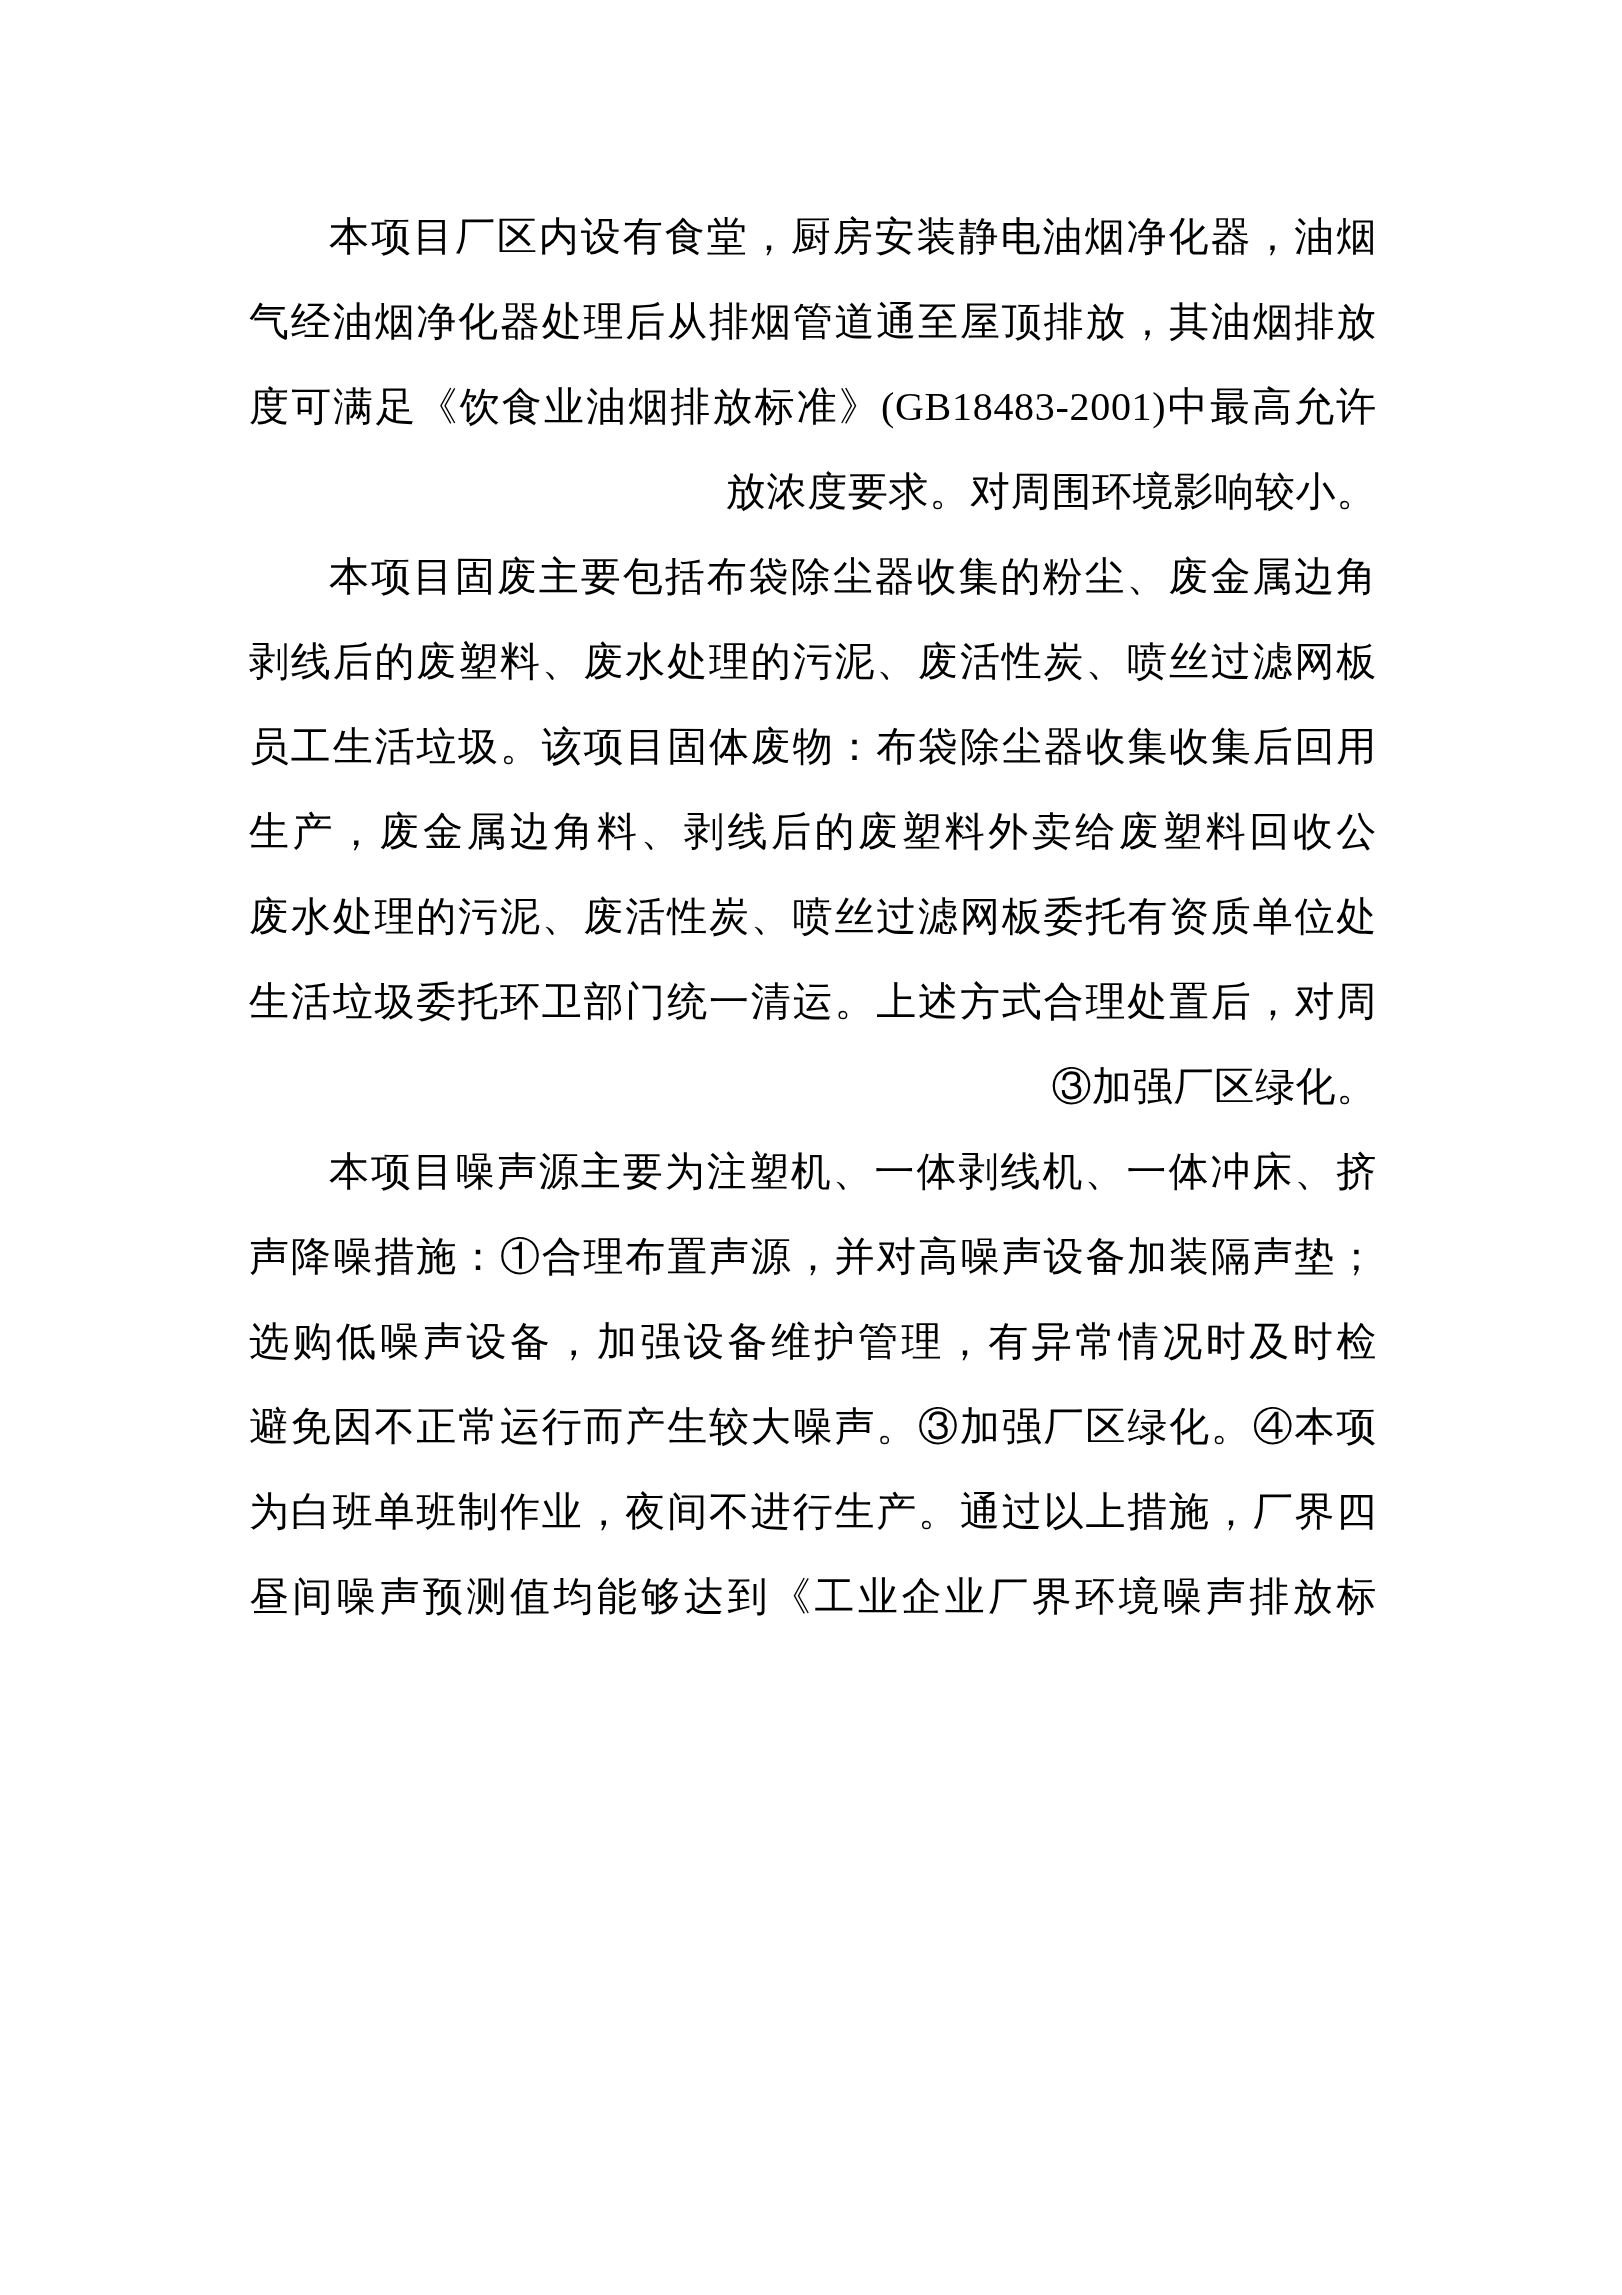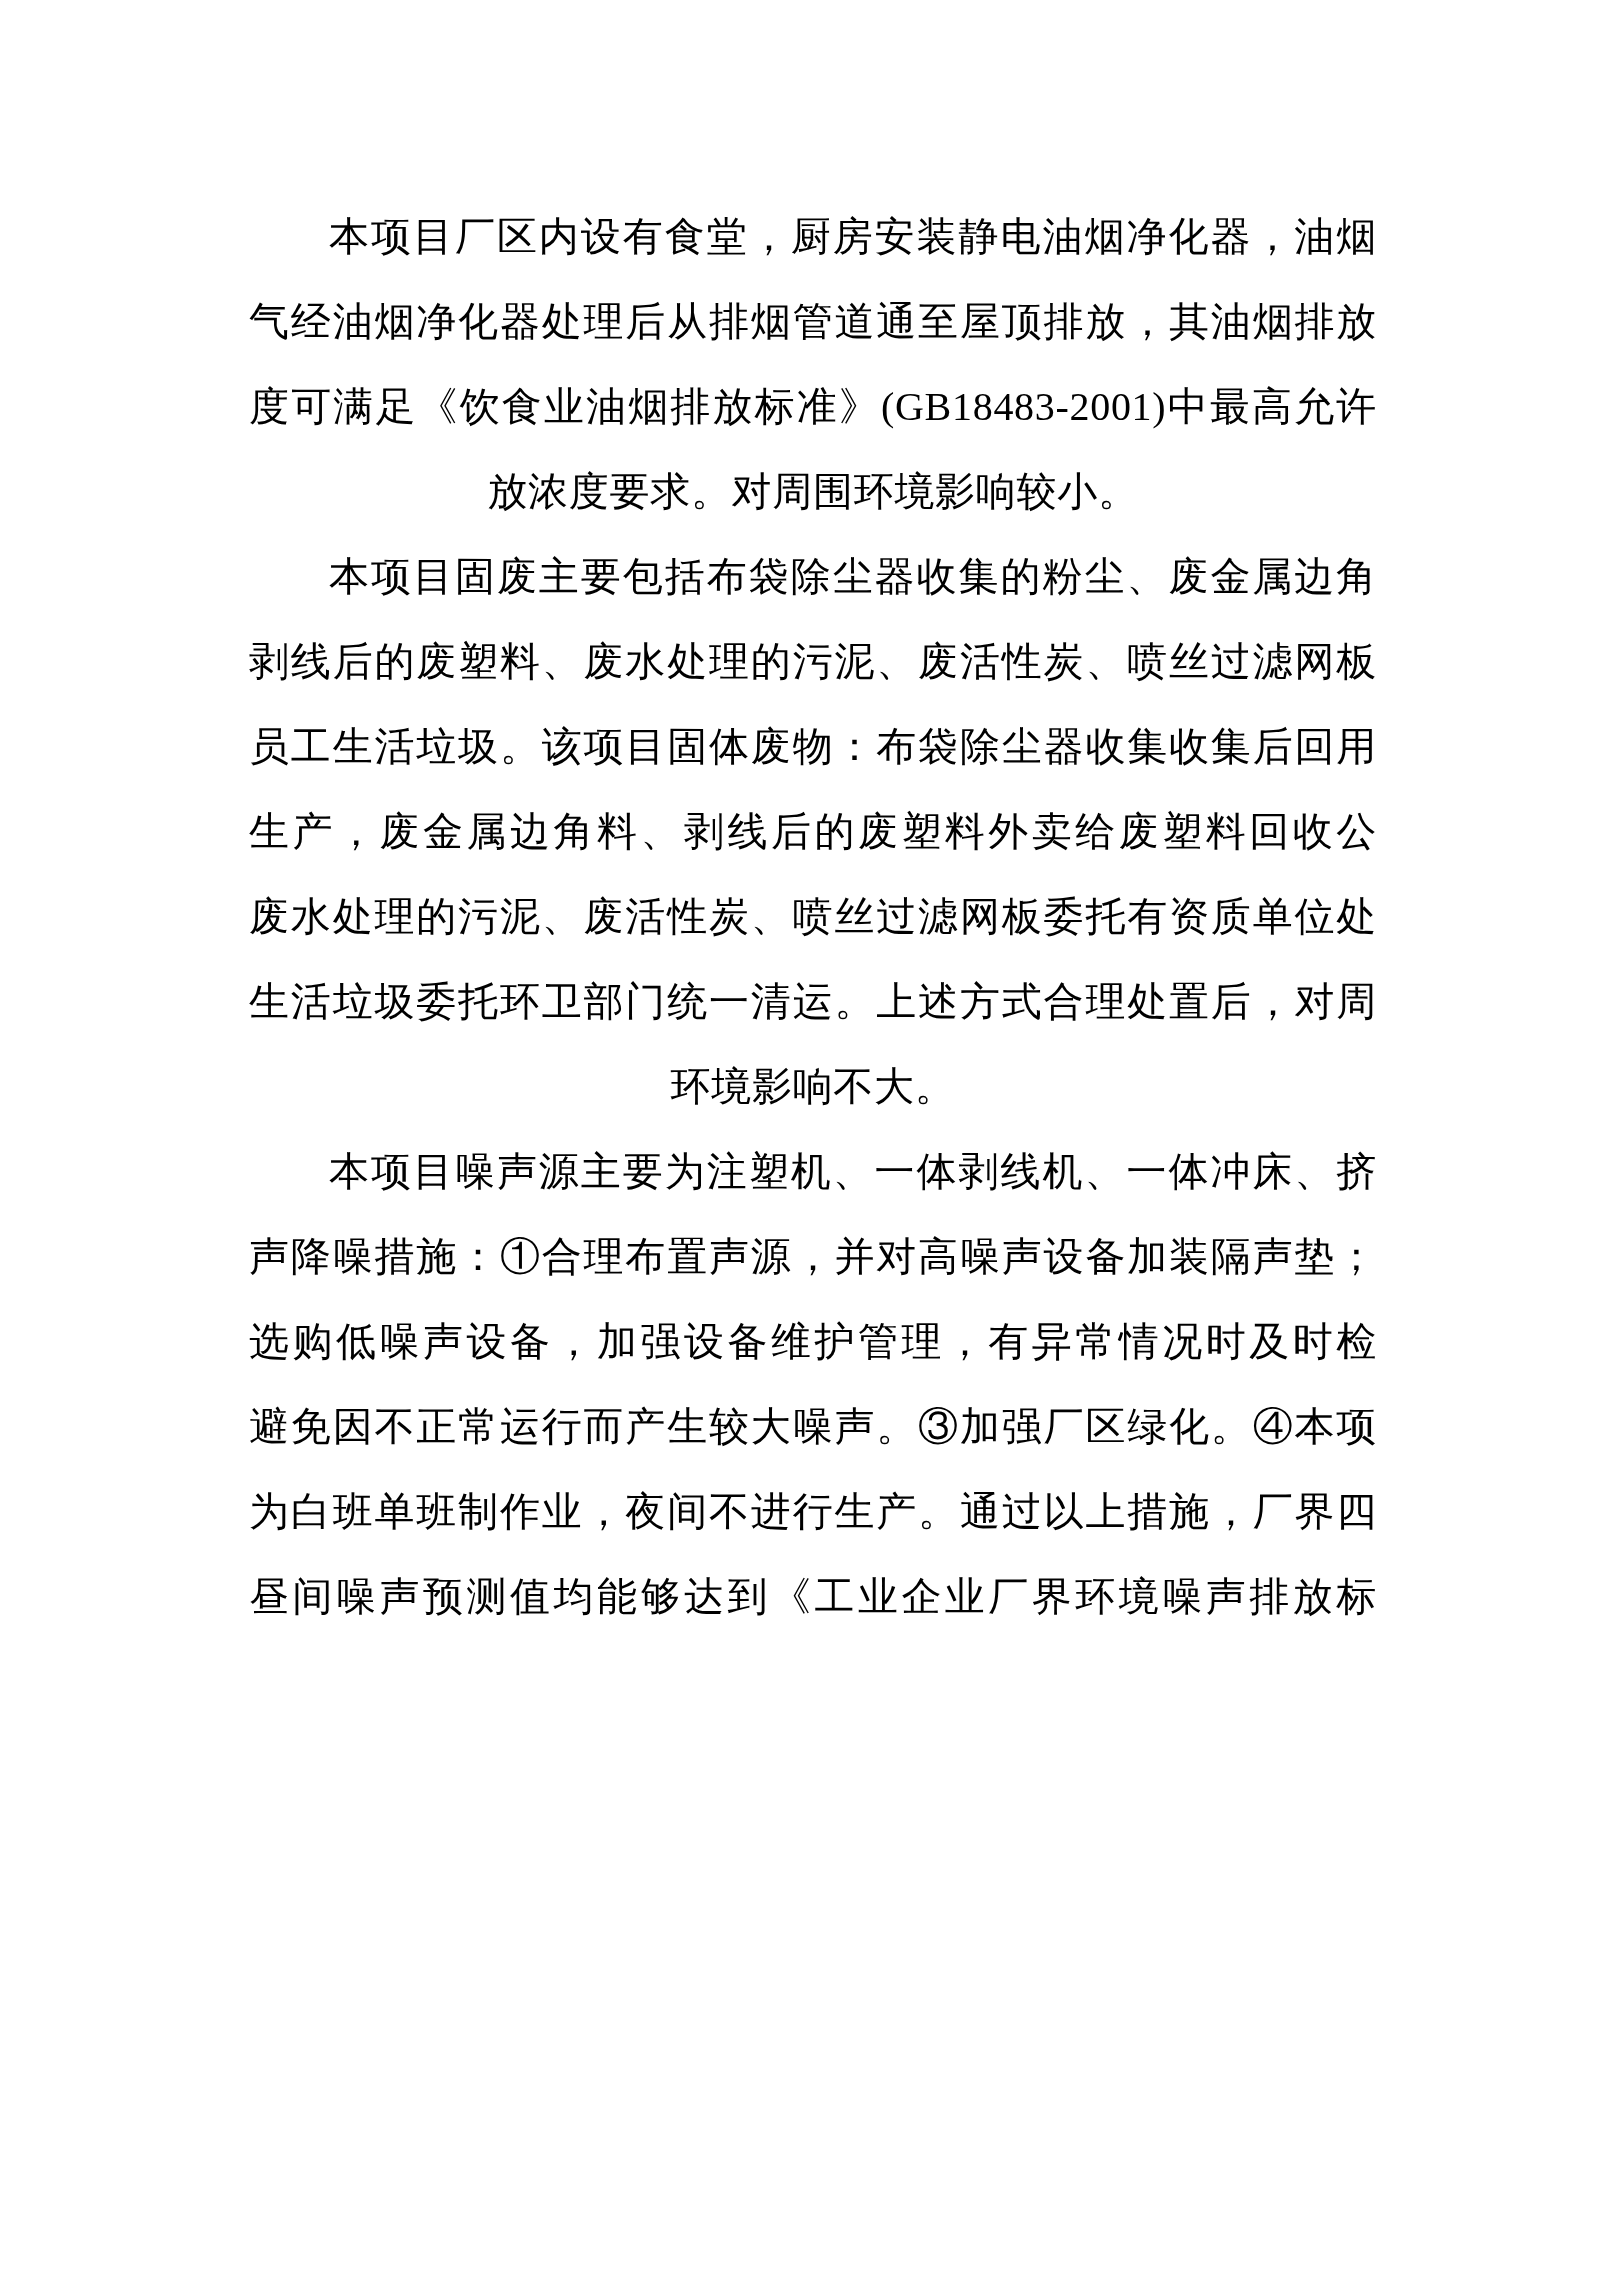--- a/index.html
+++ b/index.html
@@ -16,21 +16,21 @@
     top: 194px;
     width: 1128px;
     color: #000000;
     font-family: "Liberation Serif", "DejaVu Serif", serif;
     font-size: 40px;
     line-height: 85px;
   }
   .line {
     white-space: nowrap;
     letter-spacing: 0.7px;
-    text-align: center;
+    text-align: right;
   }
   .line.indent {
     padding-left: 80px; 
   }
   .line.fill {
     
     white-space: normal;
     text-align: justify;
     text-align-last: justify;
     overflow: hidden;
@@ -45,21 +45,21 @@
       <div class="line indent fill">本项目厂区内设有食堂，厨房安装静电油烟净化器，油烟废</div>
       <div class="line fill">气经油烟净化器处理后从排烟管道通至屋顶排放，其油烟排放浓</div>
       <div class="line fill">度可满足《饮食业油烟排放标准》(GB18483-2001)中最高允许排</div>
       <div class="line">放浓度要求。对周围环境影响较小。</div>
       <div class="line indent fill">本项目固废主要包括布袋除尘器收集的粉尘、废金属边角料、</div>
       <div class="line fill">剥线后的废塑料、废水处理的污泥、废活性炭、喷丝过滤网板和</div>
       <div class="line fill">员工生活垃圾。该项目固体废物：布袋除尘器收集收集后回用于</div>
       <div class="line fill">生产，废金属边角料、剥线后的废塑料外卖给废塑料回收公司，</div>
       <div class="line fill">废水处理的污泥、废活性炭、喷丝过滤网板委托有资质单位处置，</div>
       <div class="line fill">生活垃圾委托环卫部门统一清运。上述方式合理处置后，对周围</div>
-      <div class="line">环境影响不大。</div>
+      <div class="line">③加强厂区绿化。</div>
       <div class="line indent fill">本项目噪声源主要为注塑机、一体剥线机、一体冲床、挤出</div>
       <div class="line fill">声降噪措施：①合理布置声源，并对高噪声设备加装隔声垫；②</div>
       <div class="line fill">选购低噪声设备，加强设备维护管理，有异常情况时及时检修，</div>
       <div class="line fill">避免因不正常运行而产生较大噪声。③加强厂区绿化。④本项目</div>
       <div class="line fill">为白班单班制作业，夜间不进行生产。通过以上措施，厂界四周</div>
       <div class="line fill">昼间噪声预测值均能够达到《工业企业厂界环境噪声排放标准》</div>
     </div>
 </div>
 
 

